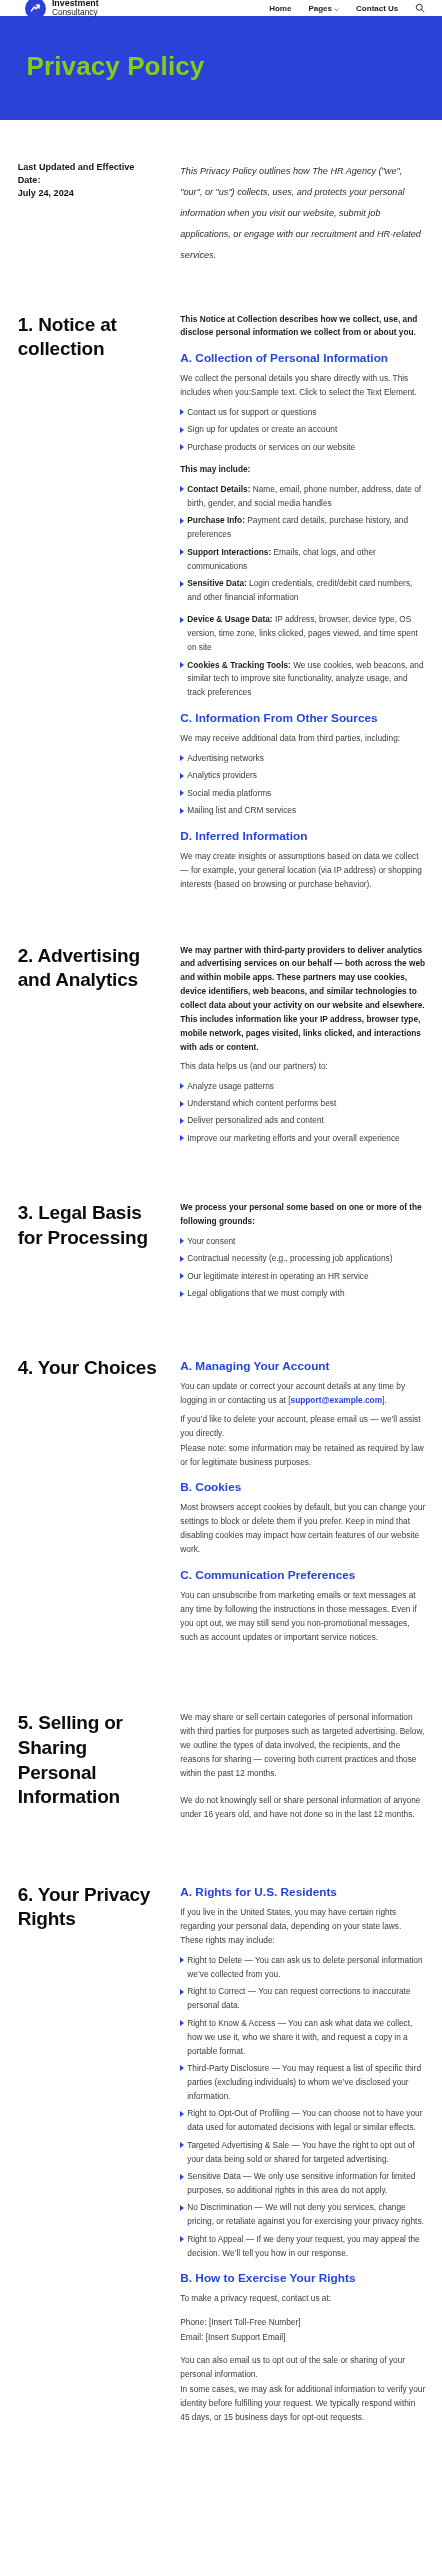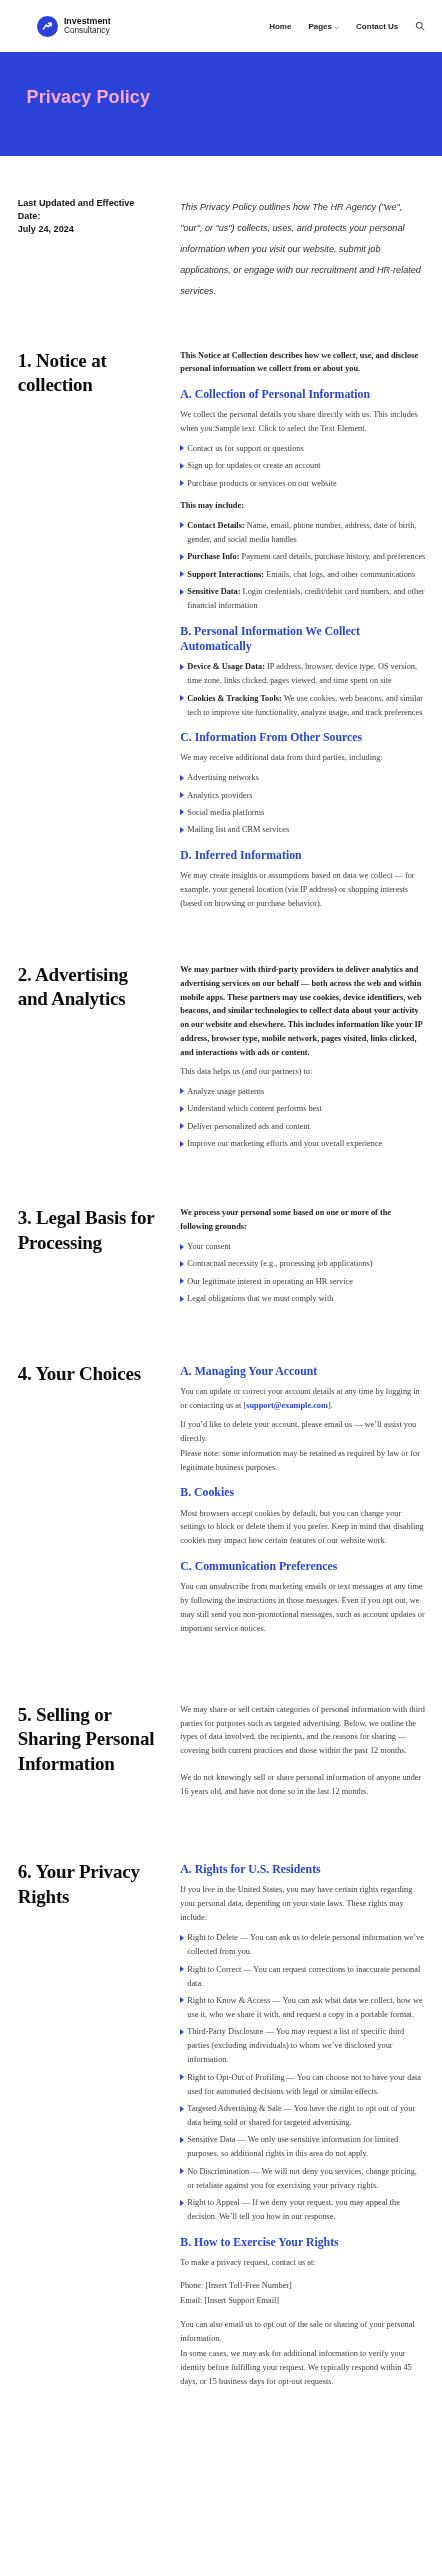--- a/index.html
+++ b/index.html
@@ -1,40 +1,40 @@
 <!DOCTYPE html>
 <html style="font-size:9.4px"><head>
 <meta charset="utf-8">
 <style>
   html,body{margin:0;padding:0;background:#ffffff;}
   body{width:443px;font-family:"Liberation Sans","DejaVu Sans",sans-serif;color:#3b3b3b;-webkit-font-smoothing:antialiased;}
 
   
-  .header{display:flex;justify-content:space-between;align-items:center;height:52px;padding:0 17.7px 0 25px;box-sizing:border-box;background:#fff;margin-left:12px;}
+  .header{display:flex;justify-content:space-between;align-items:center;height:16px;padding:0 17.7px 0 25px;box-sizing:border-box;background:#fff;}
   .brand{display:flex;align-items:center;gap:5.9px;}
   .logo-circle{width:21px;height:21px;border-radius:50%;background:#2b41d8;display:flex;align-items:center;justify-content:center;flex:none;}
   .brand-name{line-height:1.15;}
   .brand-name .l1{font-weight:700;font-size:8.9px;color:#111;}
   .brand-name .l2{font-size:8.3px;color:#222;}
   .nav{display:flex;align-items:center;gap:17px;font-size:8px;font-weight:700;color:#1c1c28;}
   .nav-item{display:flex;align-items:center;gap:1.8px;cursor:pointer;}
   .chev{width:5.3px;height:5.3px;display:inline-block;}
 
   
   .hero{background:#2b41d8;height:104px;box-sizing:border-box;padding:35px 0 0 26.6px;}
-  .hero h1{margin:0;color:#f9a8d4;font-size:18px;font-weight:700;letter-spacing:0.1px;}
+  .hero h1{margin:0;color:#84cc16;font-size:26px;font-weight:700;letter-spacing:0.1px;}
 
   
   .content{padding:0 17.7px;}
   .row{display:grid;grid-template-columns:139px 1fr;column-gap:23.6px;}
   .intro{margin-top:41px;}
   .intro-label{font-weight:700;color:#141414;font-size:9.1px;line-height:1.45;}
   .intro-text{font-style:italic;font-size:9.1px;line-height:2.3;color:#2e2e2e;}
 
-  .section{margin-top:47px;font-family:Liberation Serif, serif;}
+  .section{margin-top:47px;}
   .sec-h{margin:0;font-size:19px;line-height:1.3;font-weight:700;color:#0d0d0d;letter-spacing:-0.2px;}
   .sec-body{font-size:8.3px;line-height:1.68;color:#3b3b3b;}
   .sec-body p{margin:0 0 4.7px;}
   p.lead{font-weight:700;color:#1d1d1d;}
   h3.sub{margin:10.6px 0 5.9px;font-size:11.8px;line-height:1.3;font-weight:700;color:#2746d9;}
   .note{font-weight:700;font-style:italic;color:#1d1d1d;margin:5.9px 0 4.7px;}
   .bullets{margin:5.9px 0 8.3px;}
   .bullet{display:flex;gap:3px;margin-bottom:3.5px;}
   .tri{flex:none;width:0;height:0;margin-top:3.5px;border-left:4.7px solid #2746d9;border-top:3px solid transparent;border-bottom:3px solid transparent;}
   .bullet b{color:#1d1d1d;}
@@ -120,21 +120,20 @@
           </div>
         <div class="bullet">
             <span class="tri"></span>
             <span><b>Support Interactions:</b><span> Emails, chat logs, and other communications</span></span>
           </div>
         <div class="bullet">
             <span class="tri"></span>
             <span><b>Sensitive Data:</b><span> Login credentials, credit/debit card numbers, and other financial information</span></span>
           </div>
       </div>
-      <h3 class="sub">B. Personal Information We Collect Automatically</h3>
       <div class="bullets">
         <div class="bullet">
             <span class="tri"></span>
             <span><b>Device &amp; Usage Data:</b><span> IP address, browser, device type, OS version, time zone, links clicked, pages viewed, and time spent on site</span></span>
           </div>
         <div class="bullet">
             <span class="tri"></span>
             <span><b>Cookies &amp; Tracking Tools:</b><span> We use cookies, web beacons, and similar tech to improve site functionality, analyze usage, and track preferences</span></span>
           </div>
       </div>

